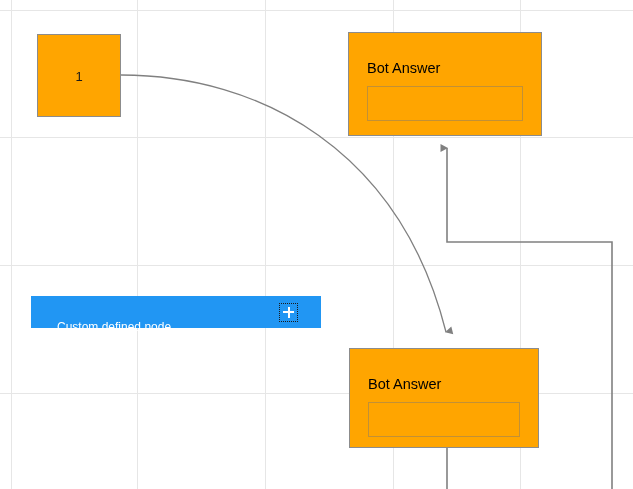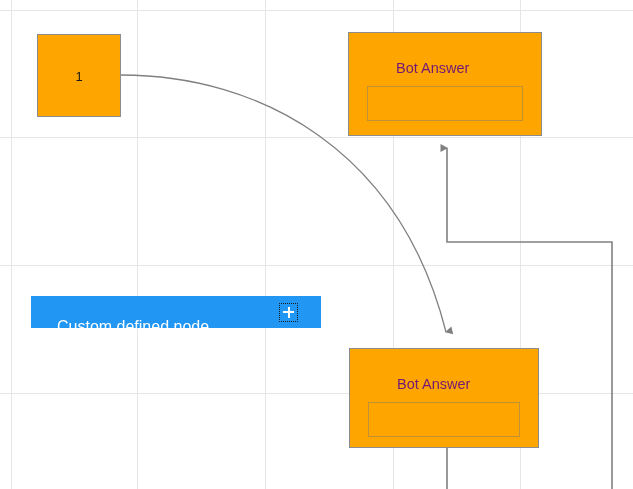--- a/index.html
+++ b/index.html
@@ -63,24 +63,23 @@
     text-align: center;
     font-size: 13px;
     color: #1a1a1a;
     line-height: 1;
   }
   .node-title {
     position: absolute;
     left: 18px;
     top: 28px;
     font-size: 14.5px;
-    color: #701a75;
+    color: #000000;
     line-height: 1;
     white-space: nowrap;
-    margin-left: 29px;
   }
   .node-slot {
     position: absolute;
     left: 18px;
     right: 18px;
     height: 35px;
     top: 53px;
     box-sizing: border-box;
     border: 1px solid #c9a15c;
     border-color: rgba(120,120,120,0.45);
@@ -89,21 +88,21 @@
   .node-blue {
     background: #2196F3;
     display: flex;
     align-items: center;
     padding: 0 14px 0 26px;
     box-sizing: border-box;
   }
   .node-blue-label {
     flex: 1 1 auto;
     color: #ffffff;
-    font-size: 16px;
+    font-size: 12px;
     line-height: 1;
     white-space: nowrap;
     margin-top: 30px;
   }
   .plus-box {
     flex: 0 0 auto;
     width: 19px;
     height: 19px;
     border: 1px dotted #1b1b1b;
     box-sizing: border-box;

